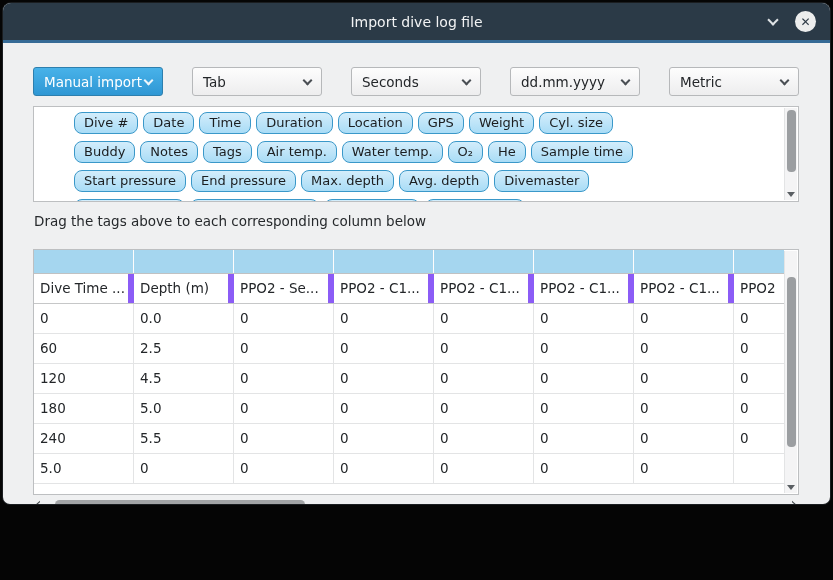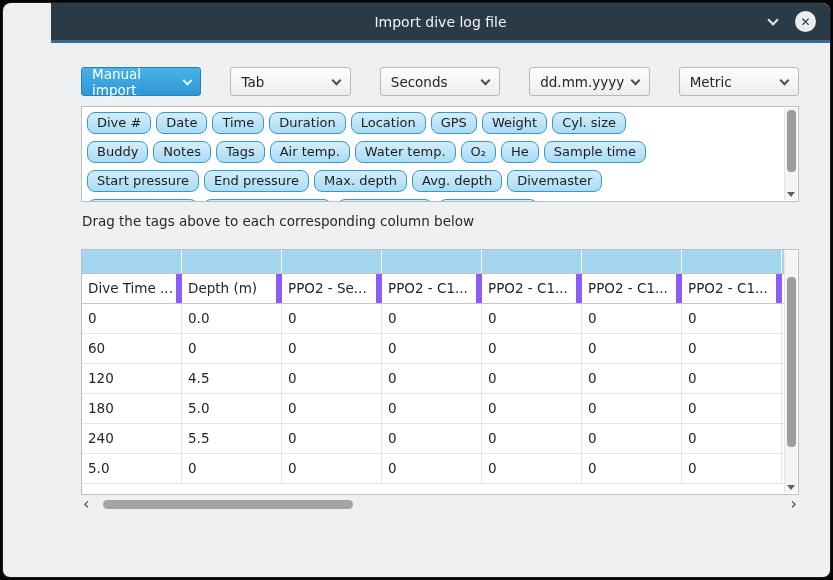--- a/index.html
+++ b/index.html
@@ -1,21 +1,21 @@
 <!DOCTYPE html>
 <html><head>
 <meta charset="utf-8">
 <style>
   * { margin:0; padding:0; box-sizing:border-box; }
   html,body { width:833px; height:580px; }
   body { background:#050505; font-family:"DejaVu Sans","Liberation Sans",sans-serif; position:relative; }
 
-  .window { position:absolute; top:3px; left:3px; width:827px; height:574px;
+  .window { position:absolute; top:3px; left:3px; width:827px; height:501px;
     background:#eff0f1; border-radius:8px 8px 7px 7px; overflow:hidden;
-    box-shadow:0 0 0 1px #1a1d20; display:flex; flex-direction:column;padding-left:48px; }
+    box-shadow:0 0 0 1px #1a1d20; display:flex; flex-direction:column; }
 
   .titlebar { height:37px; background:#2b3a47; display:flex; align-items:center;
     justify-content:center; position:relative; flex:0 0 auto; }
   .title { color:#f2f3f4; font-size:14px; }
   .tb-icons { position:absolute; right:14px; top:0; bottom:0; display:flex; align-items:center; gap:18px; }
   .chev-light { display:block; width:8px; height:8px; border-right:2px solid #dfe3e6;
     border-bottom:2px solid #dfe3e6; transform:rotate(45deg); margin-top:-4px; }
   .close-btn { width:21px; height:21px; border-radius:50%; background:#eceded;
     display:flex; align-items:center; justify-content:center; cursor:pointer; }
   .close-x { color:#2c3844; font-size:12px; font-weight:bold; line-height:1; }
@@ -28,21 +28,21 @@
     background:linear-gradient(#fdfdfd,#ededee); display:flex; align-items:center;
     padding:0 10px; color:#232629; font-size:13.5px; cursor:pointer; }
   .combo .chev-dark { margin-left:auto; width:7px; height:7px;
     border-right:2px solid #4a4f54; border-bottom:2px solid #4a4f54;
     transform:rotate(45deg); margin-top:-3px; }
   .combo.selected { background:linear-gradient(#48b2e9,#2f97d4); border-color:#2d7fae; color:#ffffff; }
   .combo.selected .chev-dark { border-color:#eef6fb; }
 
   .tag-panel { margin-top:10px; height:96px; background:#ffffff; border:1px solid #bdbfc1;
     position:relative; overflow:hidden; flex:0 0 auto; }
-  .tag-list { padding:5px 20px 0 5px; overflow:hidden; height:100%; }
+  .tag-list { padding:5px 20px 0 5px; overflow:hidden; height:100%;margin-left:35px; }
   .tag-row { white-space:nowrap; margin-bottom:4px; height:25px; }
   .tag { display:inline-block; margin-right:5px; padding:2px 9px 3px;
     border:1px solid #3a98c9; border-radius:8px;
     background:linear-gradient(#d3edfb,#a9dcf6); font-size:13px; color:#1b1e20; cursor:grab; }
 
   .v-scroll { position:absolute; top:1px; right:1px; bottom:1px; width:13px;
     background:#f4f4f5; border-left:1px solid #e3e4e5; }
   .v-thumb { position:absolute; left:2px; width:9px; background:#9b9ea1; border-radius:4px; }
   .v-arrow { position:absolute; bottom:3px; left:0; width:100%; display:flex; justify-content:center; }
   .tri-down { width:0; height:0; border-left:4px solid transparent;
@@ -162,20 +162,21 @@
               <div class="td">0.0</div>
               <div class="td">0</div>
               <div class="td">0</div>
               <div class="td">0</div>
               <div class="td">0</div>
               <div class="td">0</div>
               <div class="td">0</div>
             </div>
             <div class="tr">
               <div class="td">60</div>
+              <div class="td">2.5</div>
               <div class="td">0</div>
               <div class="td">0</div>
               <div class="td">0</div>
               <div class="td">0</div>
               <div class="td">0</div>
               <div class="td">0</div>
             </div>
             <div class="tr">
               <div class="td">120</div>
               <div class="td">4.5</div>

